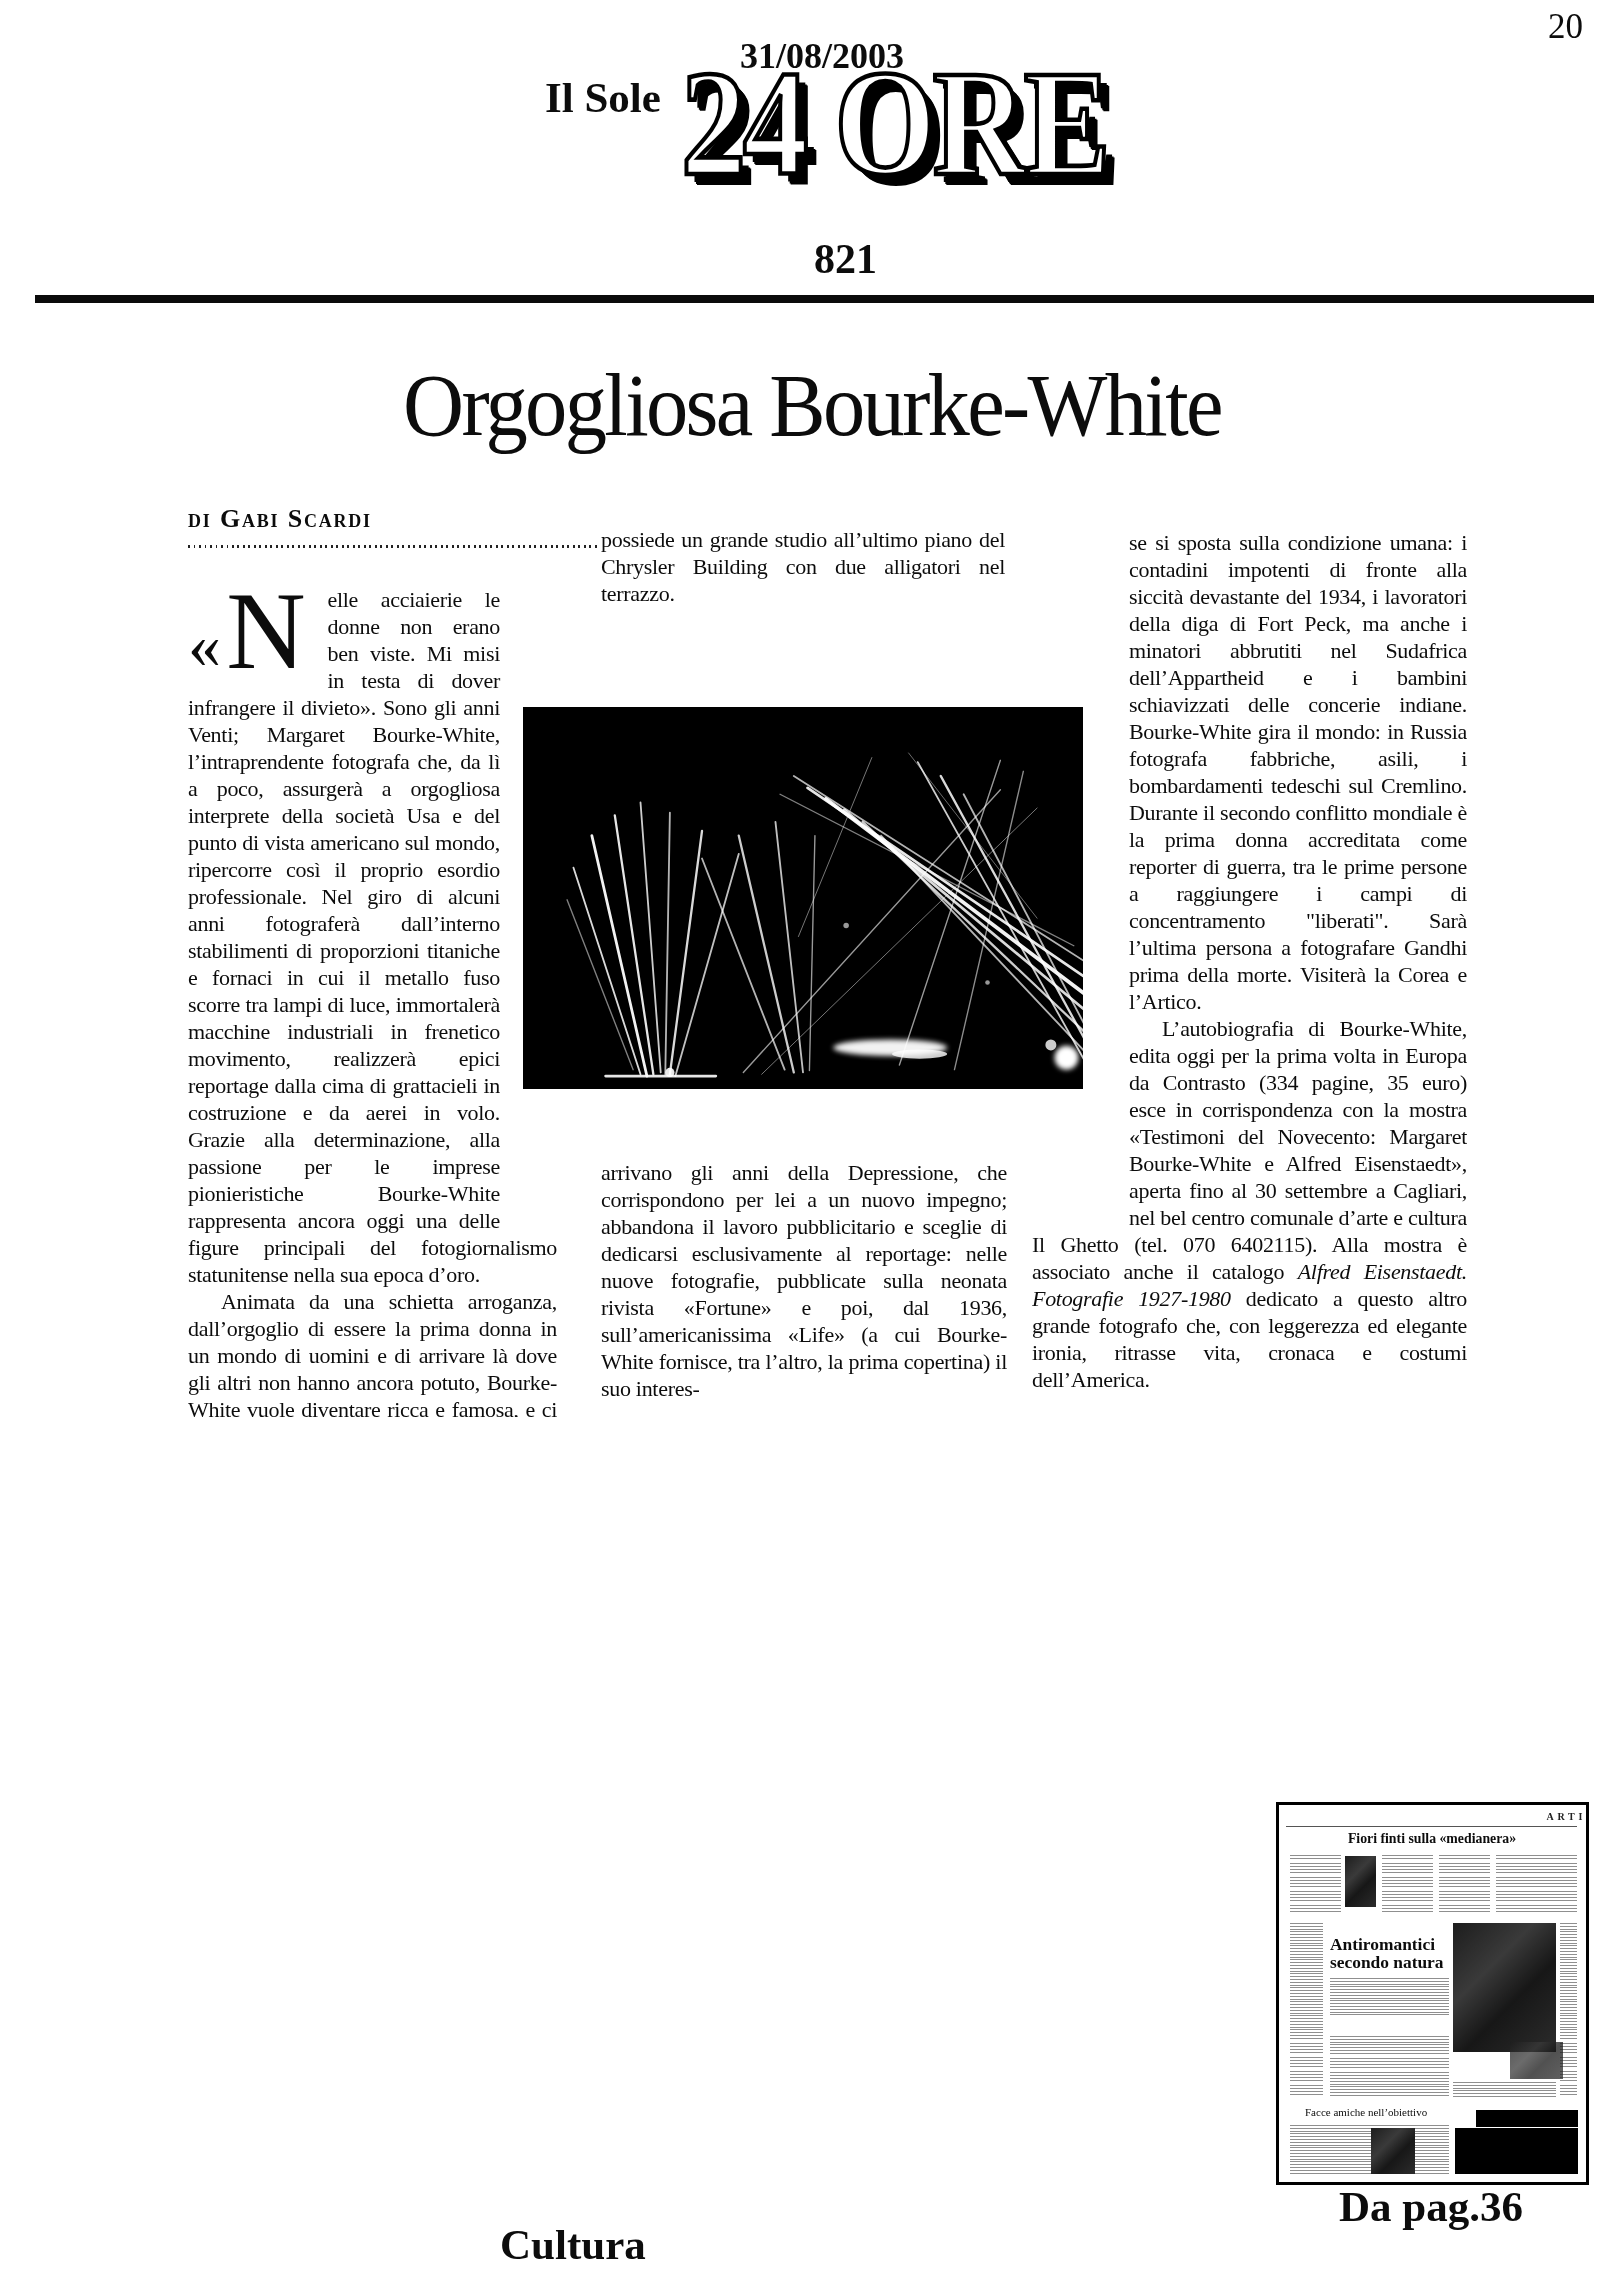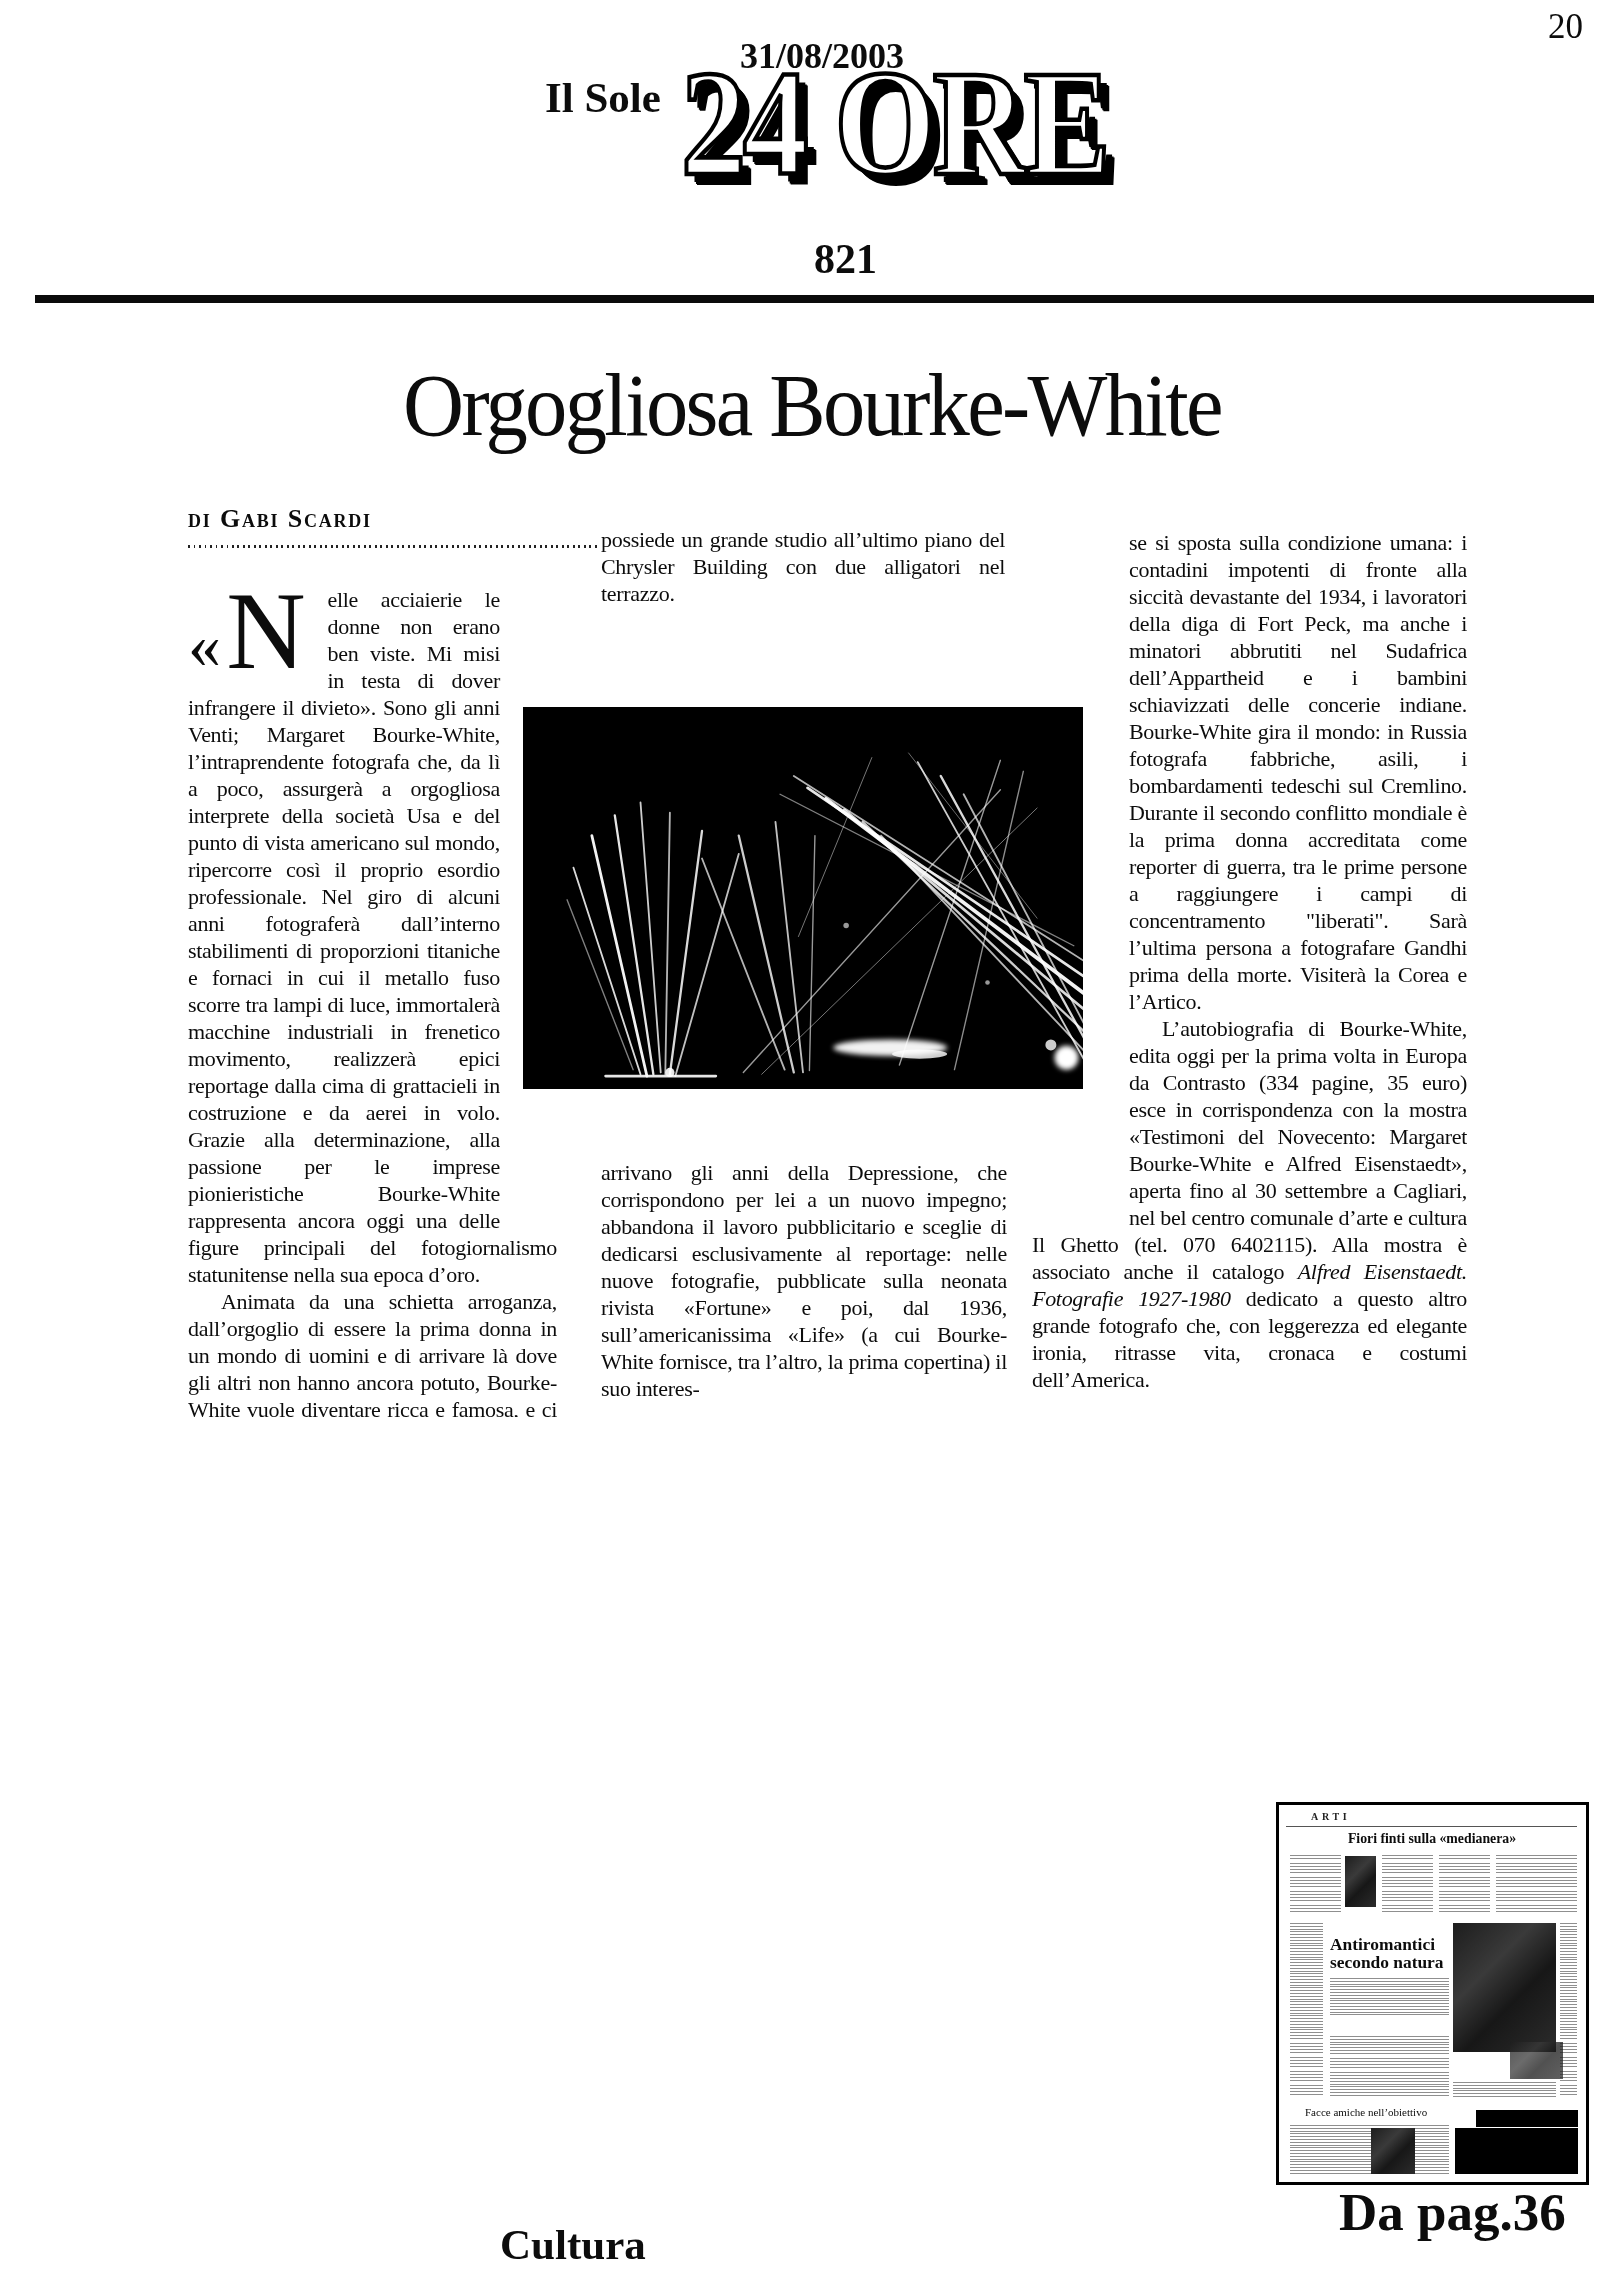--- a/index.html
+++ b/index.html
@@ -45,29 +45,29 @@
 
   
   #photo{left:523px;top:707px;width:560px;height:382px;background:#000;}
   #photo svg{display:block;}
   #photo-caption{left:514px;top:1092px;width:579px;text-align:center;
                  font-family:"Liberation Sans","DejaVu Sans",sans-serif;
                  font-size:23px;letter-spacing:-0.5px;}
 
   
   #section-footer{left:500px;top:2220px;font-size:43px;font-weight:700;}
-  #from-page{left:1339px;top:2182px;font-size:53px;font-weight:700;}
+  #from-page{left:1339px;top:2182px;font-size:43px;font-weight:700;}
 
   
   #thumb{left:1276px;top:1802px;width:313px;height:383px;border:3.7px solid #000;
          box-sizing:border-box;background:#fff;font-family:"Liberation Serif",serif;}
   #thumb .abs{position:absolute;}
   .noise{background:repeating-linear-gradient(to bottom,#8f8f8f 0 0.9px,#fff 0.9px 2.8px);}
-  #thumb-arti{top:5.5px;left:0;width:100%;text-align:left;font-size:10px;
-              letter-spacing:3.7px;font-weight:700;color:#222;padding-left:32px;}
+  #thumb-arti{top:5.5px;left:0;width:100%;text-align:right;font-size:10px;
+              letter-spacing:3.7px;font-weight:700;color:#222;}
   #thumb-rule{top:21px;left:7.3px;width:291px;height:0.9px;background:#555;}
   #thumb-headline-top{top:26px;left:26px;width:254px;text-align:center;
                       font-size:13.8px;font-weight:700;}
   .thumb-img{background:linear-gradient(135deg,#1d1d1d 0%,#3a3a3a 35%,#171717 60%,#2c2c2c 100%);}
   #thumb-headline-main{top:130px;left:51px;width:121px;font-size:17.4px;font-weight:700;
                        line-height:18.4px;}
   #thumb-subhead{top:215px;left:53px;width:138px;font-size:10px;font-weight:700;margin-top:44px;}
   #thumb-headline-bottom{top:301px;left:26px;width:147px;font-size:11px;font-weight:400;}
   .blackblock{background:#000;}
 </style>

